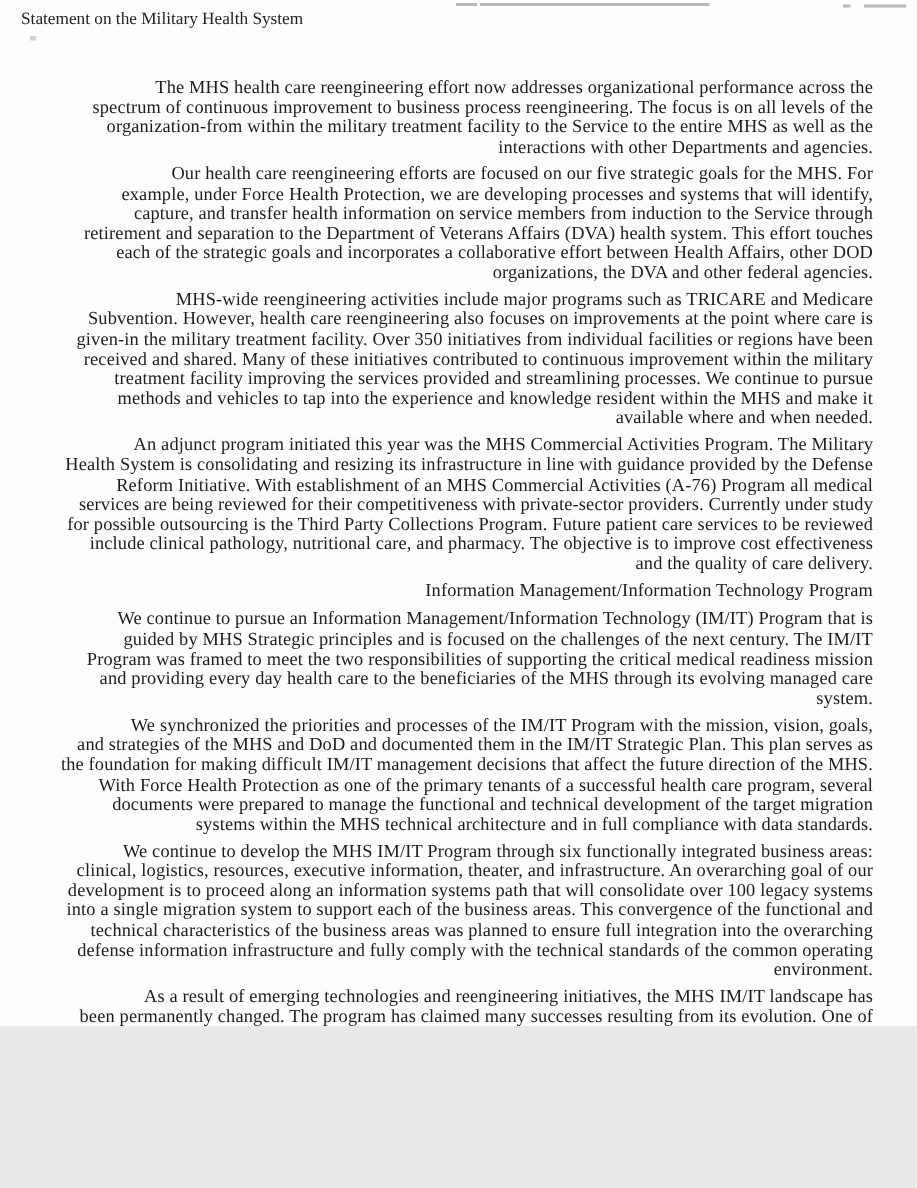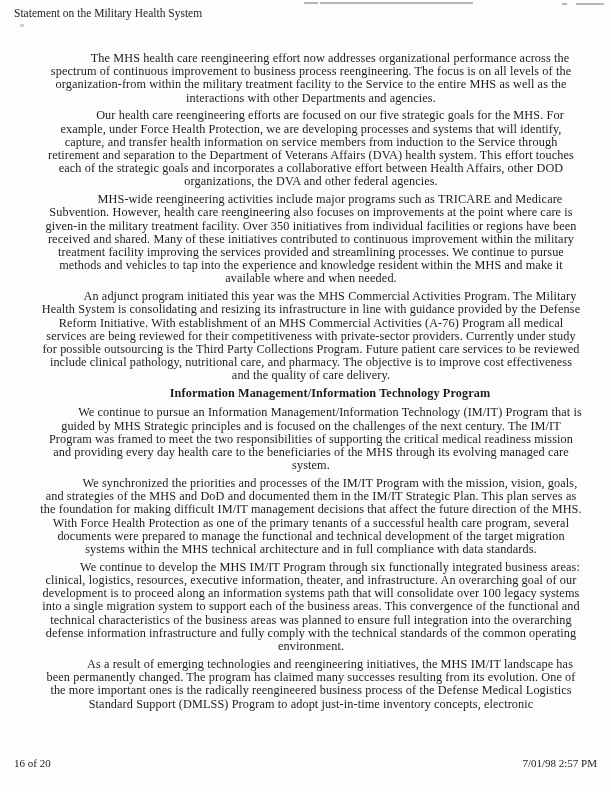--- a/index.html
+++ b/index.html
@@ -3,21 +3,21 @@
 <meta charset="utf-8">
 <style>
   html, body { margin: 0; padding: 0; }
   body {
     width: 611px; height: 792px;
     background: #e9e9e9;
     font-family: "Liberation Serif", serif;
   }
   .page {
     position: relative;
-    width: 611px; height: 792px;
+    width: 611px; height: 684px;
     background: #fdfdfc;
     color: #1c1c1c;
     overflow: hidden;
   }
   .print-header {
     position: absolute;
     top: 7px; left: 14px; right: 14px;
     display: flex;
     justify-content: space-between;
     align-items: baseline;
@@ -35,29 +35,29 @@
     line-height: 13px;
     color: #222;
   }
   .content {
     position: absolute;
     top: 52px; left: 40px;
     width: 542px;
     font-size: 12.25px;
     line-height: 13.2px;
     letter-spacing: 0.1px;
-    text-align: center;
+    text-align: right;
   }
   .content p {
     margin: 0 0 4.6px 0;
     text-indent: 38px;
   }
   .content h2 {
     font-size: 12.25px;
-    font-weight: bold;
+    font-weight: normal;
     margin: 2px 0 6px 0;
     padding-left: 38px;
   }
   .artifact {
     position: absolute;
     background: #b8b8b8;
   }
   .artifact.faint { background: #d2d2d2; }
 </style>
 </head>

